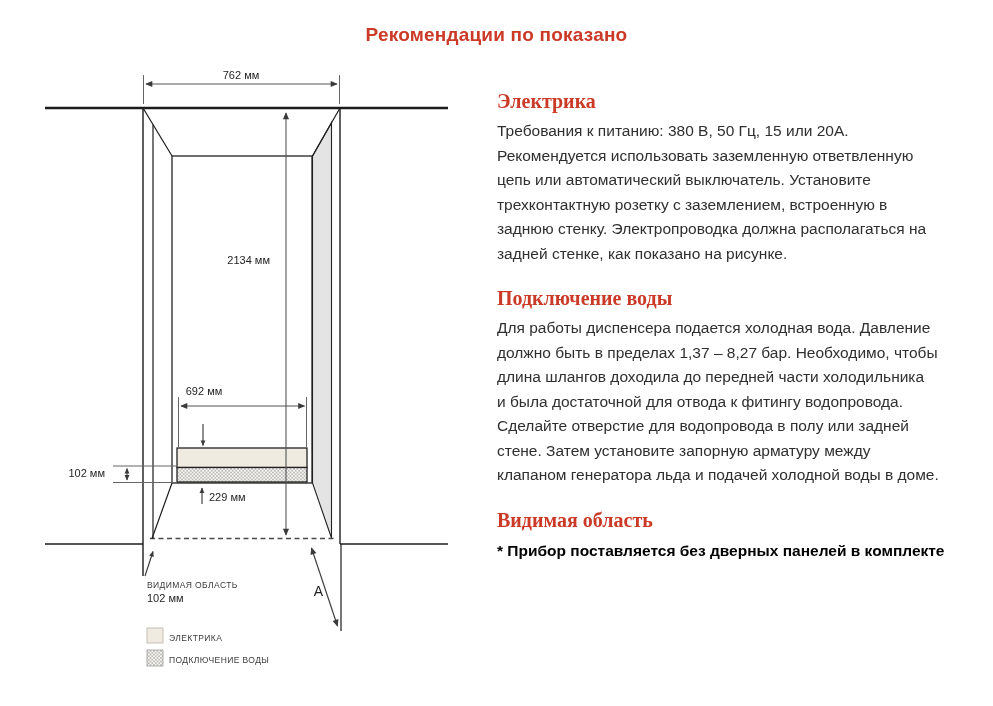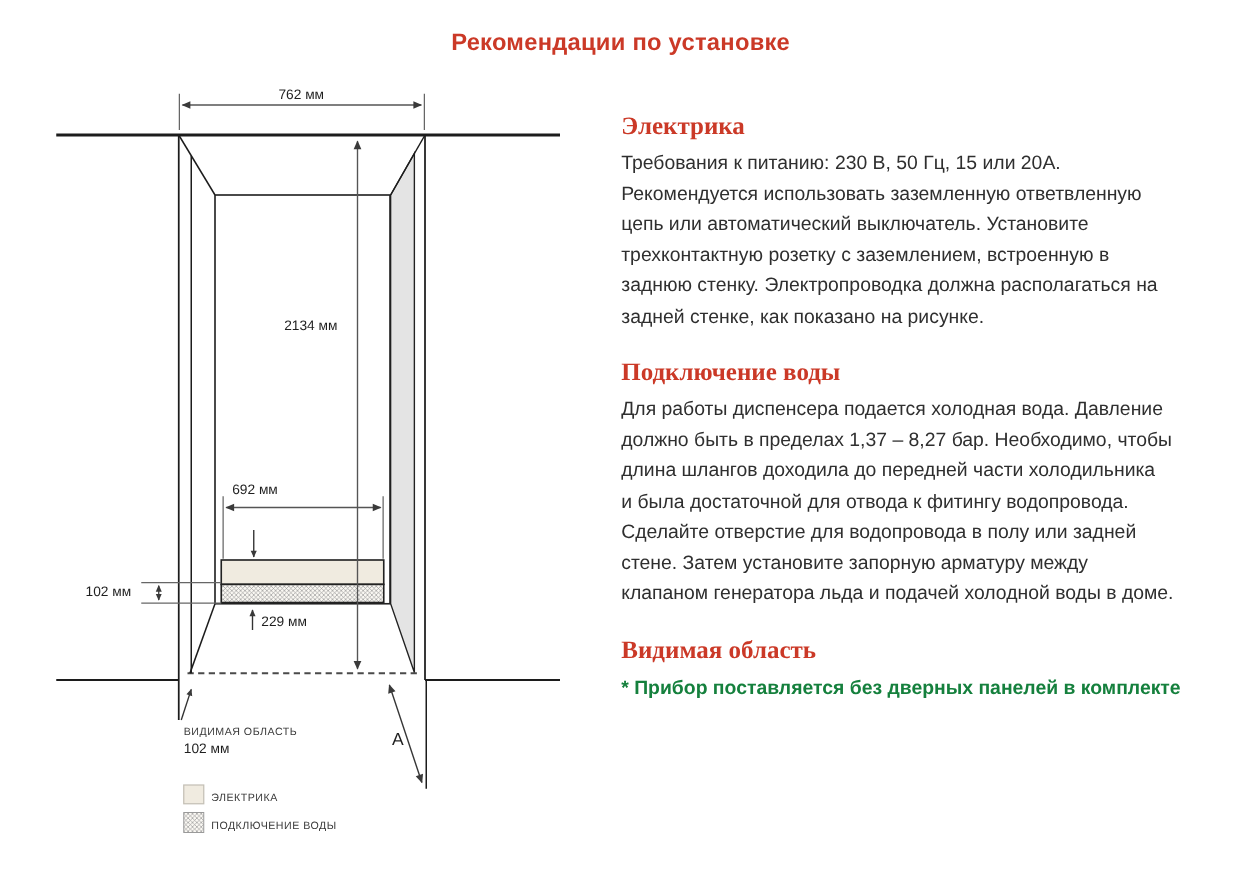--- a/index.html
+++ b/index.html
@@ -7,34 +7,34 @@
         font-family:"Liberation Sans",sans-serif;}
   .title{position:absolute;top:24px;left:0;width:100%;text-align:center;margin:0;
          font:bold 19px/1.2 "Liberation Sans",sans-serif;color:#cb3927;letter-spacing:.2px;}
   .diagram{position:absolute;left:0;top:0;width:993px;height:706px;}
   .content{position:absolute;left:497px;top:90px;width:478px;}
   .content h2{margin:0 0 7px 0;font-family:"Liberation Serif",serif;font-weight:bold;
               font-size:20px;line-height:22px;color:#cb3927;}
   .content p.body{margin:0 0 21px 0;font-size:15.5px;line-height:24.5px;color:#2f2f2f;
                   white-space:pre-line;}
   .footnote{margin:10px 0 0 0;font-weight:bold;font-size:15.5px;line-height:20px;
-            color:#15803d;white-space:normal;}
+            color:#000000;white-space:normal;}
   .dim-label{font:11px "Liberation Sans",sans-serif;fill:#1f1f1f;}
   .small-label{font:8.5px "Liberation Sans",sans-serif;fill:#3a3a3a;letter-spacing:.4px;}
   .marker-a-label{font:14px "Liberation Sans",sans-serif;fill:#1f1f1f;}
   .wall{stroke:#1c1c1c;fill:none;}
   .dimline{stroke:#555;fill:none;}
   .ext{stroke:#666;stroke-width:1;fill:none;}
 </style>
 </head>
 <body>
 
 <div class="page">
 
-  <h1 class="title">Рекомендации по установке</h1>
+  <h1 class="title">Рекомендации по показано</h1>
 
   <svg class="diagram" viewBox="0 0 993 706" xmlns="http://www.w3.org/2000/svg">
     <defs>
       <pattern id="hatch" width="3.5" height="3.5" patternUnits="userSpaceOnUse">
         <rect width="3.5" height="3.5" fill="#faf8f3"></rect>
         <path d="M0,3.5 L3.5,0 M0,0 L3.5,3.5" stroke="#8f8f8f" stroke-width="0.5"></path>
       </pattern>
       <marker id="ah" viewBox="0 0 10 10" refX="9" refY="5" markerWidth="9" markerHeight="7" orient="auto-start-reverse" markerUnits="userSpaceOnUse">
         <path d="M0,0.6 L10,5 L0,9.4 Z" fill="#3a3a3a"></path>
       </marker>
@@ -94,21 +94,21 @@
 
     <rect x="147" y="628" width="16" height="15" fill="#f0ebe0" stroke="#c4c0b6" stroke-width="1"></rect>
     <text class="small-label" x="169" y="641">ЭЛЕКТРИКА</text>
     <rect x="147" y="650" width="16" height="16" fill="url(#hatch)" stroke="#9a9a9a" stroke-width="0.8"></rect>
     <text class="small-label" x="169" y="663">ПОДКЛЮЧЕНИЕ ВОДЫ</text>
   </svg>
 
   <div class="content">
     <section>
       <h2>Электрика</h2>
-      <p class="body">Требования к питанию: 230 В, 50 Гц, 15 или 20А.
+      <p class="body">Требования к питанию: 380 В, 50 Гц, 15 или 20А.
 Рекомендуется использовать заземленную ответвленную
 цепь или автоматический выключатель. Установите
 трехконтактную розетку с заземлением, встроенную в
 заднюю стенку. Электропроводка должна располагаться на
 задней стенке, как показано на рисунке.</p>
     </section>
     <section>
       <h2>Подключение воды</h2>
       <p class="body">Для работы диспенсера подается холодная вода. Давление
 должно быть в пределах 1,37 – 8,27 бар. Необходимо, чтобы

